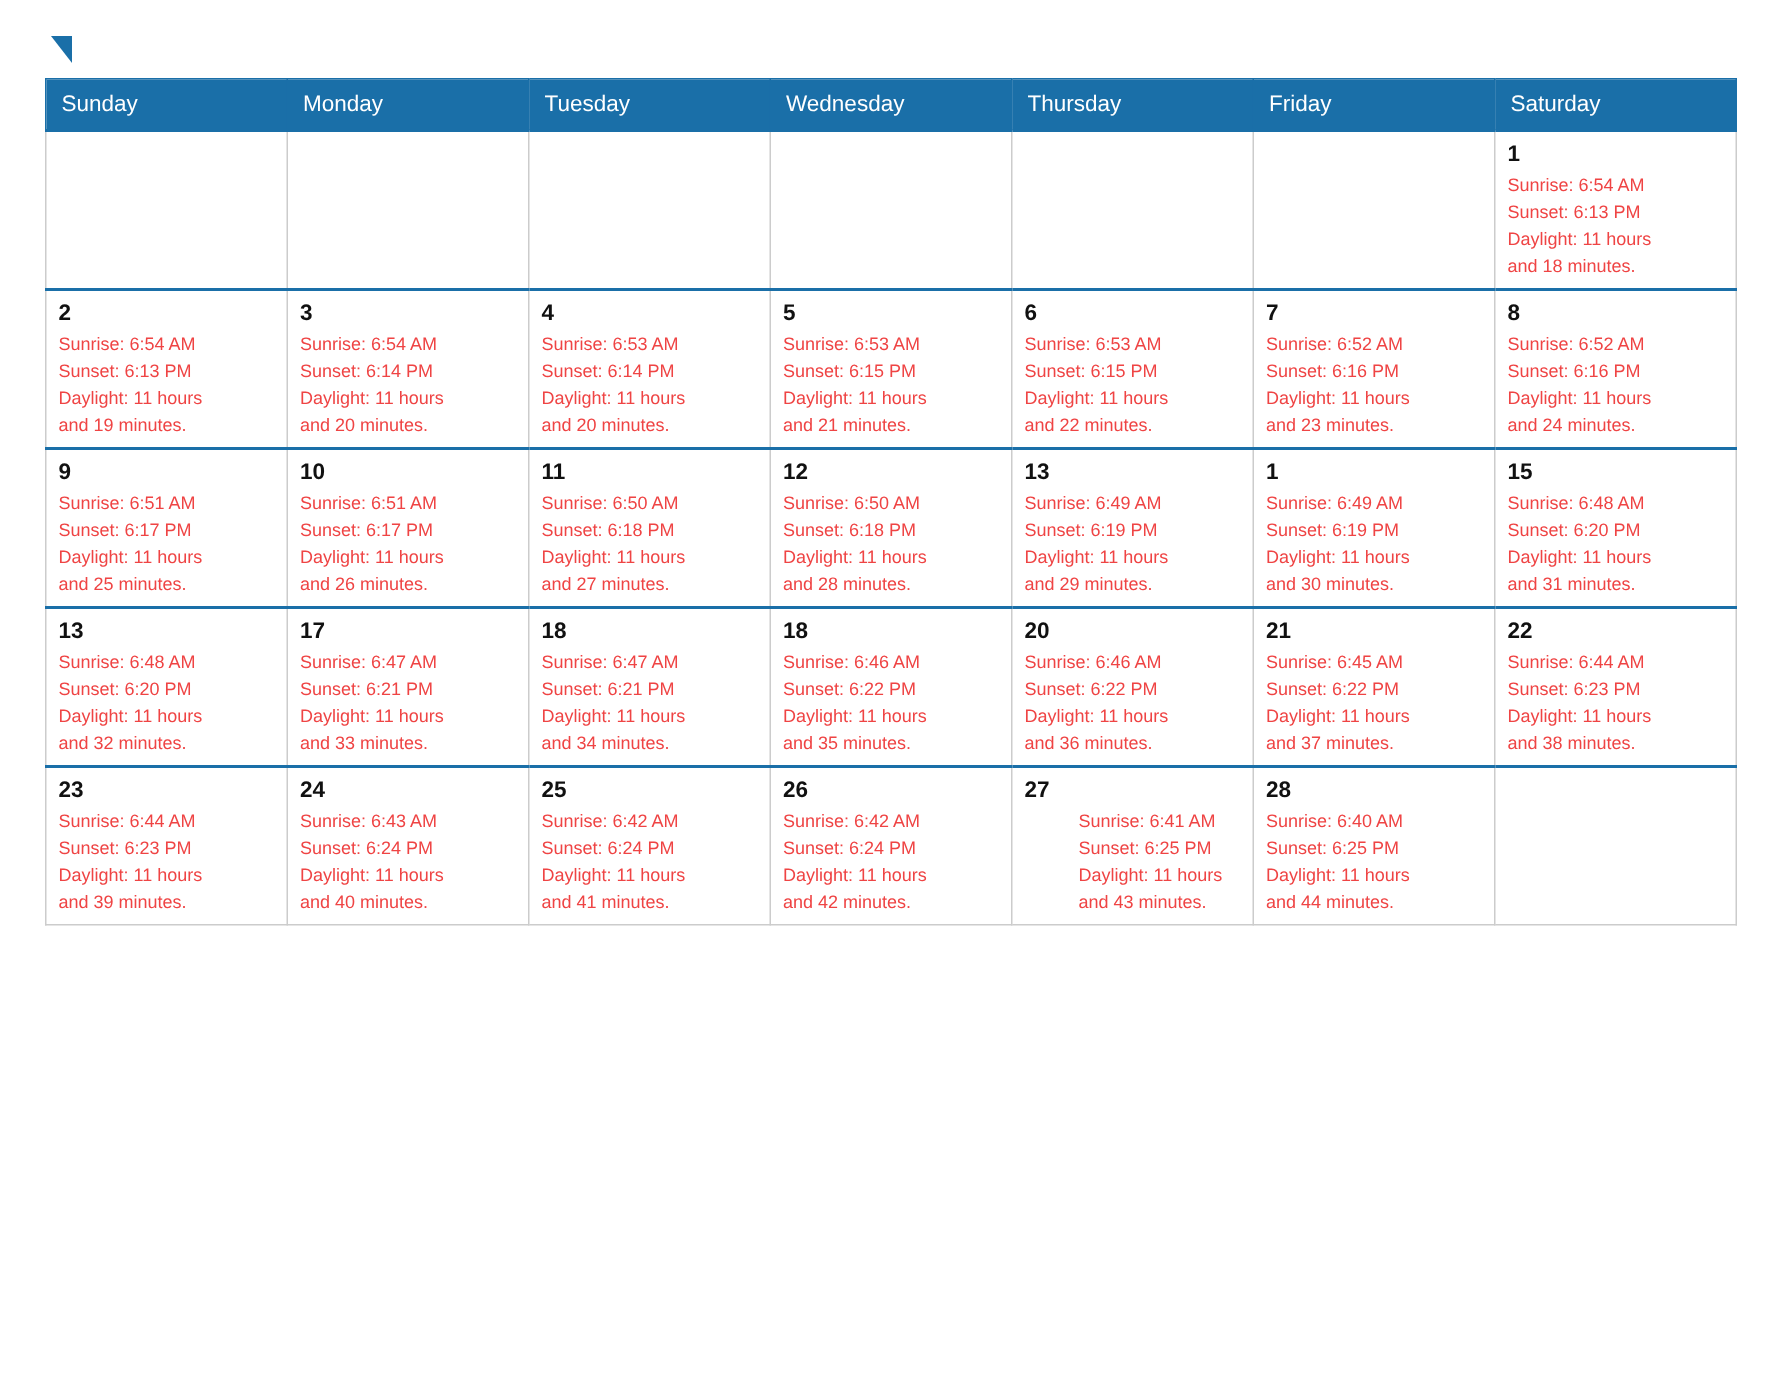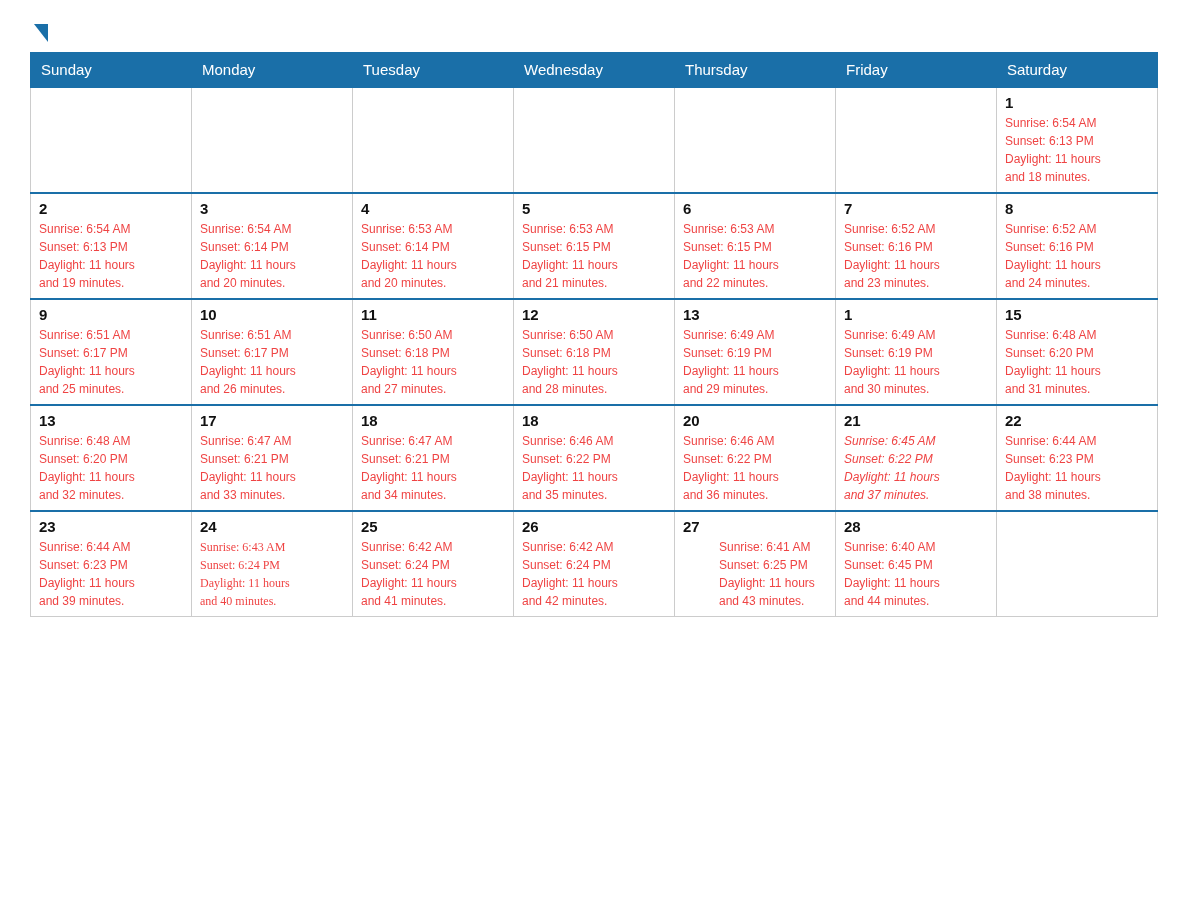--- a/index.html
+++ b/index.html
@@ -276,21 +276,21 @@
         </td>
         <td>
           <span class="day-number">20</span>
           <div class="day-info" style="white-space: pre-line;">Sunrise: 6:46 AM
 Sunset: 6:22 PM
 Daylight: 11 hours
 and 36 minutes.</div>
         </td>
         <td>
           <span class="day-number">21</span>
-          <div class="day-info" style="white-space: pre-line; font-style: italic;">Sunrise: 6:45 AM
+          <div class="day-info" style="white-space: pre-line;">Sunrise: 6:45 AM
 Sunset: 6:22 PM
 Daylight: 11 hours
 and 37 minutes.</div>
         </td>
         <td>
           <span class="day-number">22</span>
           <div class="day-info" style="white-space: pre-line;">Sunrise: 6:44 AM
 Sunset: 6:23 PM
 Daylight: 11 hours
 and 38 minutes.</div>
@@ -299,21 +299,21 @@
       <tr>
         <td>
           <span class="day-number">23</span>
           <div class="day-info" style="white-space: pre-line;">Sunrise: 6:44 AM
 Sunset: 6:23 PM
 Daylight: 11 hours
 and 39 minutes.</div>
         </td>
         <td>
           <span class="day-number">24</span>
-          <div class="day-info" style="white-space: pre-line; font-family: Liberation Serif, serif;">Sunrise: 6:43 AM
+          <div class="day-info" style="white-space: pre-line;">Sunrise: 6:43 AM
 Sunset: 6:24 PM
 Daylight: 11 hours
 and 40 minutes.</div>
         </td>
         <td>
           <span class="day-number">25</span>
           <div class="day-info" style="white-space: pre-line;">Sunrise: 6:42 AM
 Sunset: 6:24 PM
 Daylight: 11 hours
 and 41 minutes.</div>
@@ -328,20 +328,20 @@
         <td>
           <span class="day-number">27</span>
           <div class="day-info" style="white-space: pre-line; margin-left: 36px;">Sunrise: 6:41 AM
 Sunset: 6:25 PM
 Daylight: 11 hours
 and 43 minutes.</div>
         </td>
         <td>
           <span class="day-number">28</span>
           <div class="day-info" style="white-space: pre-line;">Sunrise: 6:40 AM
-Sunset: 6:45 PM
+Sunset: 6:25 PM
 Daylight: 11 hours
 and 44 minutes.</div>
         </td>
         <td></td>
       </tr>
     </tbody>
 </table>
 
 </body></html>

